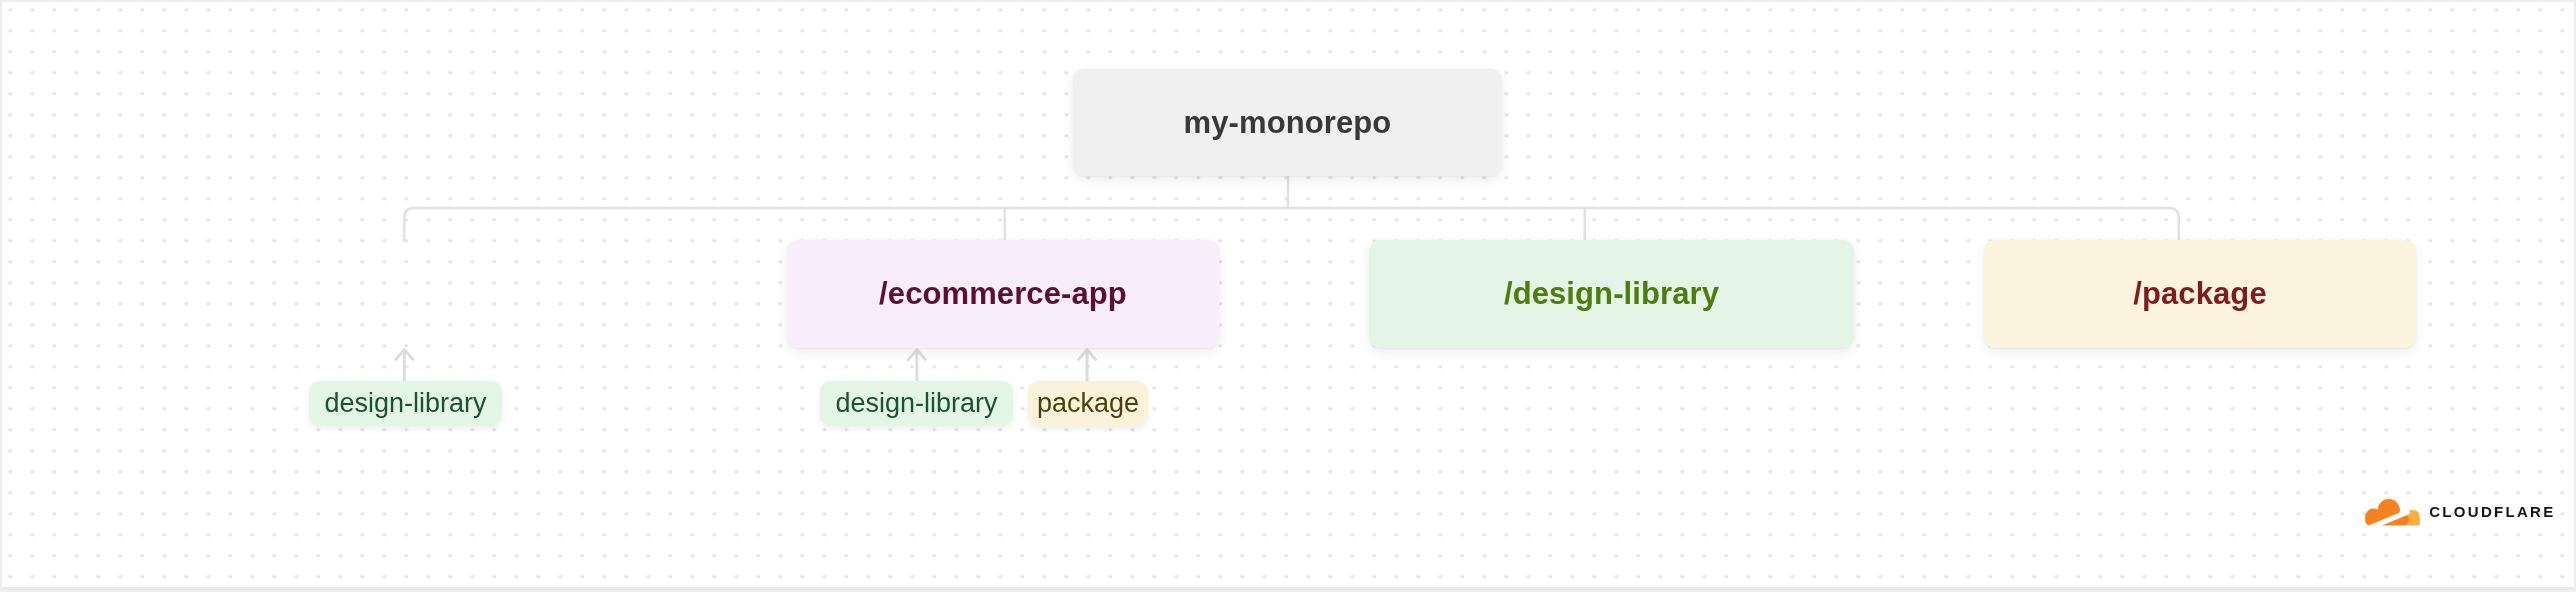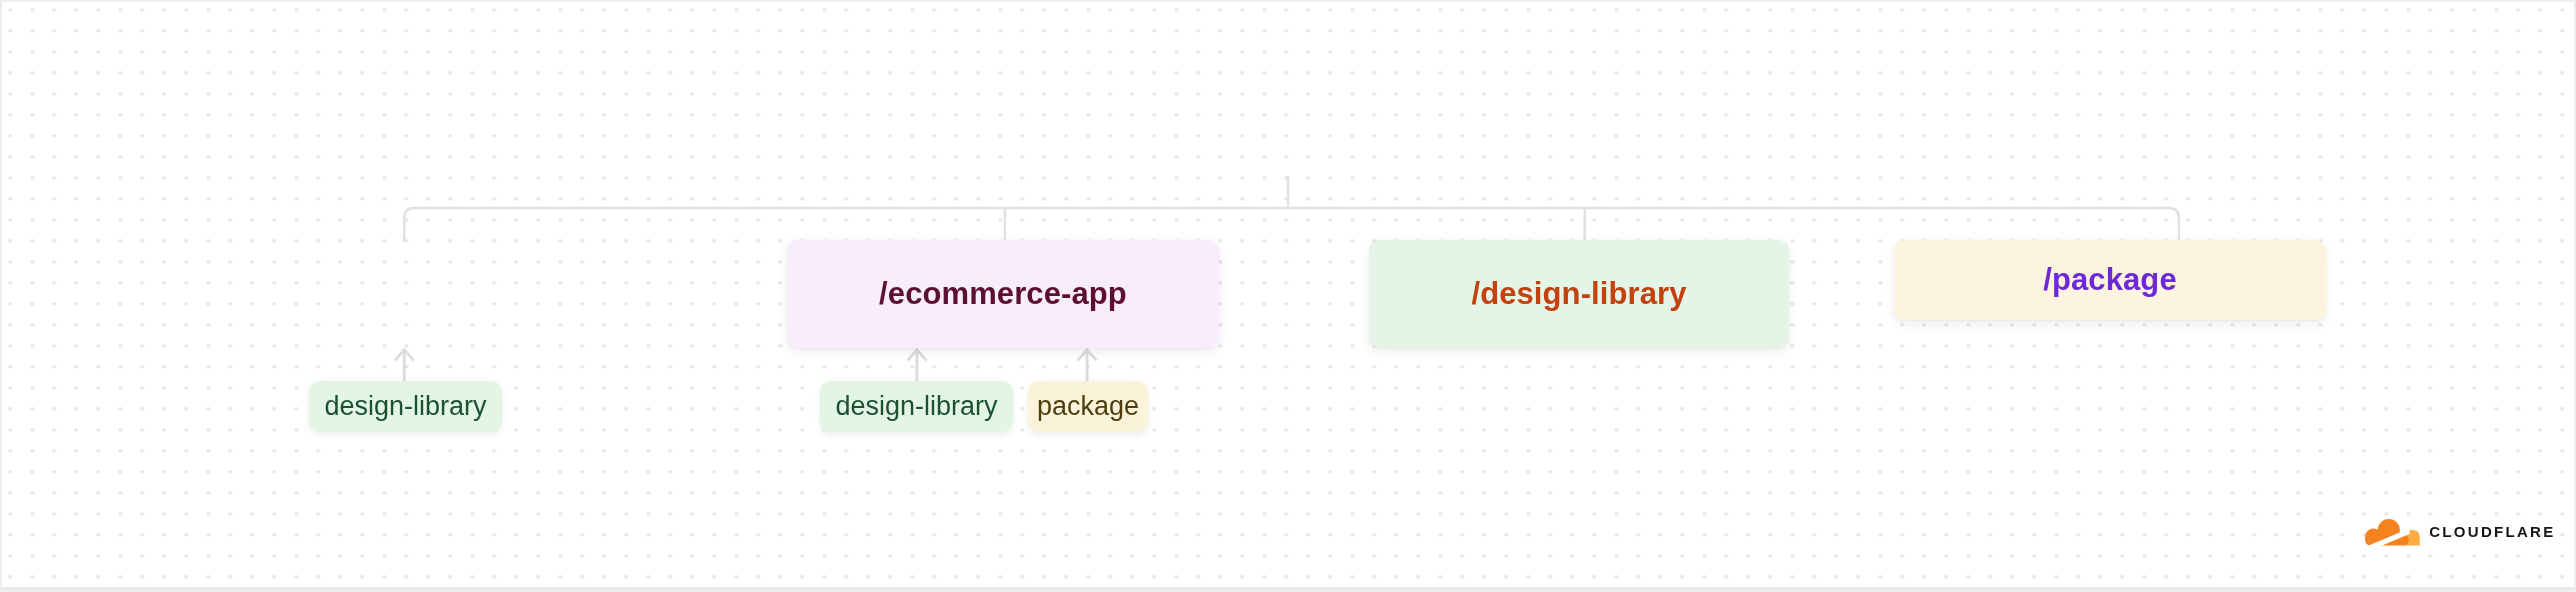--- a/index.html
+++ b/index.html
@@ -35,48 +35,48 @@
     border-radius: 11.4px;
     font-weight: 700;
     font-size: 31px;
     letter-spacing: 0.1px;
     box-shadow: 0 3.6px 11.4px rgba(0,0,0,0.07), 0 0.7px 2.1px rgba(0,0,0,0.04);
   }
 
   .node-root      { left: 1073px; top:  69px; width: 429px; height: 107px; background: #f0f0f0; color: #393939; }
   .node-marketing { left:  187px; top: 240px; width: 432px; height: 108px; background: #e9f1fd; color: #173572; }
   .node-ecommerce { left: 787px; top: 240px; width: 432px; height: 108px; background: #f8edfa; color: #5c0f33; text-align: right; }
-  .node-design    { left: 1369px; top: 240px; width: 420px; height: 108px; background: #e4f5e7; color: #c2410c; }
-  .node-package   { left: 1894px; top: 240px; width: 432px; height: 80px; background: #fcf4de; color: #6d28d9; }
+  .node-design    { left: 1369px; top: 240px; width: 485px; height: 108px; background: #e4f5e7; color: #4d7c0f; }
+  .node-package   { left: 1984px; top: 240px; width: 432px; height: 108px; background: #fcf4de; color: #7f1d1d; }
 
   .tag {
     position: absolute;
     top: 381px;
-    height: 51px;
+    height: 45px;
     display: flex;
     align-items: center;
     justify-content: center;
     border-radius: 11.4px;
     font-size: 27px;
     font-weight: 400;
     box-shadow: 0 2.9px 7.2px rgba(0,0,0,0.07);
     text-align: right;
   }
 
   .tag-green  { background: #e3f6e5; color: #1d5130; }
   .tag-yellow { background: #fbf3d9; color: #4e3e0e; }
 
   .tag-1 { left:  309px; width: 193px; }
   .tag-2 { left: 820px; width: 193px; }
   .tag-3 { left: 1028px; width: 120px; }
 
   .brand {
     position: absolute;
     left: 2360px;
-    top: 514px;
+    top: 494px;
     height: 34px;
     display: flex;
     align-items: center;
     gap: 7.2px;
   }
 
   .brand-wordmark {
     font-size: 15px;
     font-weight: 900;
     letter-spacing: 2.3px;
@@ -111,20 +111,23 @@
         <path d="M1269 503 L1281 489 L1293 503"></path>
       </g>
 
       <g>
         <path d="M1519 532 V493"></path>
         <path d="M1507 503 L1519 489 L1531 503"></path>
       </g>
     </g>
   </svg>
 
+  <div class="node node-root">
+    <span>my-monorepo</span>
+  </div>
 
   <div class="node node-ecommerce">
     <span>/ecommerce-app</span>
   </div>
   <div class="node node-design">
     <span>/design-library</span>
   </div>
   <div class="node node-package">
     <span>/package</span>
   </div>

